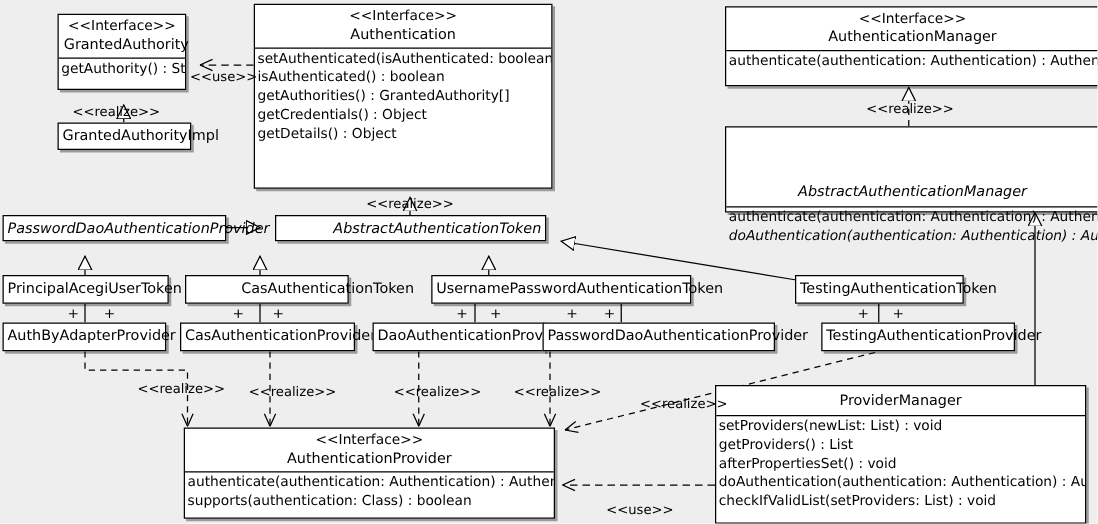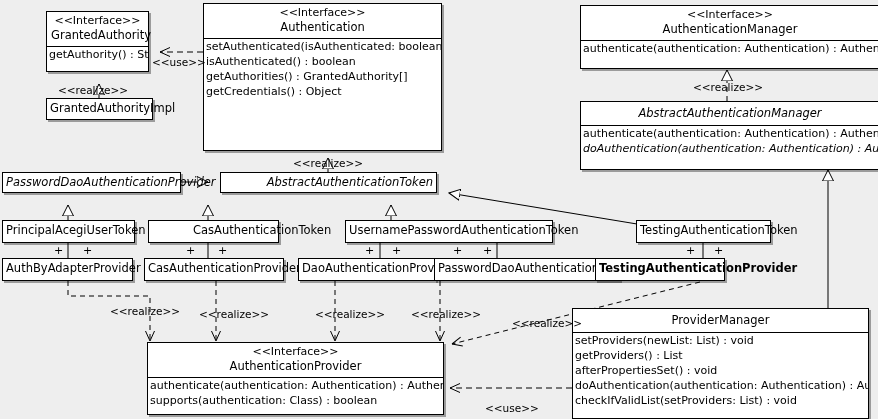--- a/index.html
+++ b/index.html
@@ -159,35 +159,36 @@
   <div class="box" style="left:203px; top:3px; width:239px; height:148px;">
     <div class="hdr">
       <span class="stereo">&lt;&lt;Interface&gt;&gt;</span>
       <span class="cname">Authentication</span>
     </div>
     <div class="compartment">
       <div class="member">setAuthenticated(isAuthenticated: boolean) : void</div>
       <div class="member">isAuthenticated() : boolean</div>
       <div class="member">getAuthorities() : GrantedAuthority[]</div>
       <div class="member">getCredentials() : Object</div>
+      <div class="member">getDetails() : Object</div>
     </div>
   </div>
 
   <div class="box" style="left:580px; top:5px; width:300px; height:64px;">
     <div class="hdr">
       <span class="stereo">&lt;&lt;Interface&gt;&gt;</span>
       <span class="cname">AuthenticationManager</span>
     </div>
     <div class="compartment">
       <div class="member">authenticate(authentication: Authentication) : Authentication</div>
     </div>
   </div>
 
   <div class="box" style="left:580px; top:101px; width:300px; height:69px;">
-    <div class="hdr" style="padding-top:4px; padding-bottom:4px;">
+    <div class="hdr" style="padding-top:4px; padding-bottom:4px;margin-top:40px;">
       <span class="cname abstract">AbstractAuthenticationManager</span>
     </div>
     <div class="compartment">
       <div class="member">authenticate(authentication: Authentication) : Authentication</div>
       <div class="member abstract">doAuthentication(authentication: Authentication) : Authentication</div>
     </div>
   </div>
 
   <div class="box" style="left:2px; top:172px; width:179px; height:21px;">
     <div class="simple-name abstract">PasswordDaoAuthenticationProvider</div>
@@ -222,21 +223,21 @@
   </div>
 
   <div class="box" style="left:298px; top:258px; width:138px; height:23px;">
     <div class="simple-name">DaoAuthenticationProvider</div>
   </div>
 
   <div class="box" style="left:434px; top:258px; width:186px; height:23px;">
     <div class="simple-name">PasswordDaoAuthenticationProvider</div>
   </div>
 
-  <div class="box" style="left:595px; top:258px; width:130px; height:23px;font-weight:bold;">
+  <div class="box" style="left:657px; top:258px; width:155px; height:23px;">
     <div class="simple-name">TestingAuthenticationProvider</div>
   </div>
 
   <div class="box" style="left:147px; top:342px; width:297px; height:73px;">
     <div class="hdr">
       <span class="stereo">&lt;&lt;Interface&gt;&gt;</span>
       <span class="cname">AuthenticationProvider</span>
     </div>
     <div class="compartment">
       <div class="member">authenticate(authentication: Authentication) : Authentication</div>

